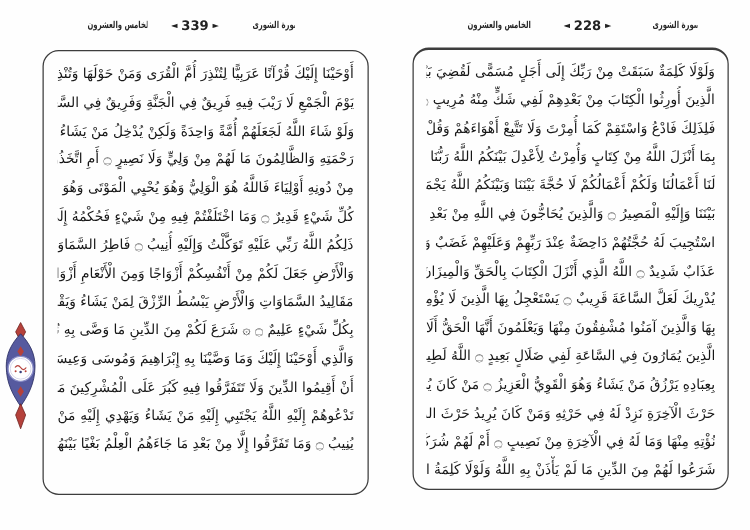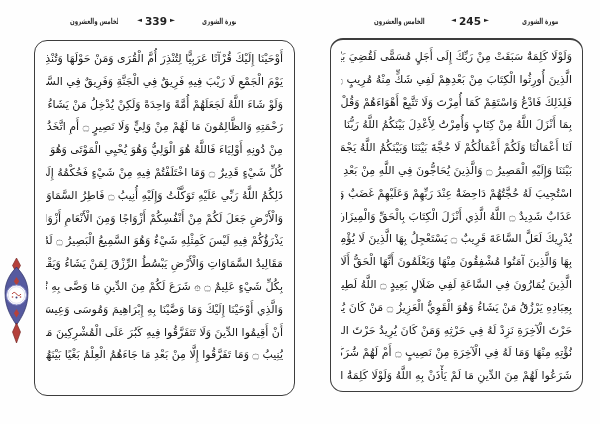--- a/index.html
+++ b/index.html
@@ -39,43 +39,43 @@
   <div class="hdr" style="left:202px;width:34px;">
     <span class="cartouche">سورة الشورى</span>
   </div>
 
   <div class="hdr" style="left:374px;width:52px;">
     <span class="cartouche">الجزء الخامس والعشرون</span>
   </div>
   <div class="hdr" style="left:440px;width:60px;">
     <span class="pagenum">
       <span class="orn">◄</span>
-      <span>245</span>
+      <span>228</span>
       <span class="orn">►</span>
     </span>
   </div>
   <div class="hdr" style="left:522px;width:36px;">
     <span class="cartouche">سورة الشورى</span>
   </div>
 
   <div class="page-box left">
     <div class="text-block">
         <div class="line">أَوْحَيْنَا إِلَيْكَ قُرْآنًا عَرَبِيًّا لِتُنْذِرَ أُمَّ الْقُرَى وَمَنْ حَوْلَهَا وَتُنْذِرَ</div>
         <div class="line">يَوْمَ الْجَمْعِ لَا رَيْبَ فِيهِ فَرِيقٌ فِي الْجَنَّةِ وَفَرِيقٌ فِي السَّعِيرِ ۝</div>
         <div class="line">وَلَوْ شَاءَ اللَّهُ لَجَعَلَهُمْ أُمَّةً وَاحِدَةً وَلَكِنْ يُدْخِلُ مَنْ يَشَاءُ فِي</div>
         <div class="line">رَحْمَتِهِ وَالظَّالِمُونَ مَا لَهُمْ مِنْ وَلِيٍّ وَلَا نَصِيرٍ ۝ أَمِ اتَّخَذُوا</div>
         <div class="line">مِنْ دُونِهِ أَوْلِيَاءَ فَاللَّهُ هُوَ الْوَلِيُّ وَهُوَ يُحْيِي الْمَوْتَى وَهُوَ عَلَى</div>
         <div class="line">كُلِّ شَيْءٍ قَدِيرٌ ۝ وَمَا اخْتَلَفْتُمْ فِيهِ مِنْ شَيْءٍ فَحُكْمُهُ إِلَى اللَّهِ</div>
         <div class="line">ذَلِكُمُ اللَّهُ رَبِّي عَلَيْهِ تَوَكَّلْتُ وَإِلَيْهِ أُنِيبُ ۝ فَاطِرُ السَّمَاوَاتِ</div>
         <div class="line">وَالْأَرْضِ جَعَلَ لَكُمْ مِنْ أَنْفُسِكُمْ أَزْوَاجًا وَمِنَ الْأَنْعَامِ أَزْوَاجًا</div>
-        <div class="line">يَذْرَؤُكُمْ فِيهِ لَيْسَ كَمِثْلِهِ شَيْءٌ وَهُوَ السَّمِيعُ الْبَصِيرُ ۝ لَهُ</div>
         <div class="line">مَقَالِيدُ السَّمَاوَاتِ وَالْأَرْضِ يَبْسُطُ الرِّزْقَ لِمَنْ يَشَاءُ وَيَقْدِرُ إِنَّهُ</div>
         <div class="line">بِكُلِّ شَيْءٍ عَلِيمٌ ۝ ۞ شَرَعَ لَكُمْ مِنَ الدِّينِ مَا وَصَّى بِهِ نُوحًا</div>
         <div class="line">وَالَّذِي أَوْحَيْنَا إِلَيْكَ وَمَا وَصَّيْنَا بِهِ إِبْرَاهِيمَ وَمُوسَى وَعِيسَى</div>
         <div class="line">أَنْ أَقِيمُوا الدِّينَ وَلَا تَتَفَرَّقُوا فِيهِ كَبُرَ عَلَى الْمُشْرِكِينَ مَا</div>
+        <div class="line">تَدْعُوهُمْ إِلَيْهِ اللَّهُ يَجْتَبِي إِلَيْهِ مَنْ يَشَاءُ وَيَهْدِي إِلَيْهِ مَنْ</div>
         <div class="line">يُنِيبُ ۝ وَمَا تَفَرَّقُوا إِلَّا مِنْ بَعْدِ مَا جَاءَهُمُ الْعِلْمُ بَغْيًا بَيْنَهُمْ</div>
       </div>
   </div>
 
   <div class="page-box right">
     <div class="text-block">
         <div class="line">وَلَوْلَا كَلِمَةٌ سَبَقَتْ مِنْ رَبِّكَ إِلَى أَجَلٍ مُسَمًّى لَقُضِيَ بَيْنَهُمْ وَإِنَّ</div>
         <div class="line">الَّذِينَ أُورِثُوا الْكِتَابَ مِنْ بَعْدِهِمْ لَفِي شَكٍّ مِنْهُ مُرِيبٍ ۝</div>
         <div class="line">فَلِذَلِكَ فَادْعُ وَاسْتَقِمْ كَمَا أُمِرْتَ وَلَا تَتَّبِعْ أَهْوَاءَهُمْ وَقُلْ آمَنْتُ</div>
         <div class="line">بِمَا أَنْزَلَ اللَّهُ مِنْ كِتَابٍ وَأُمِرْتُ لِأَعْدِلَ بَيْنَكُمُ اللَّهُ رَبُّنَا وَرَبُّكُمْ</div>

